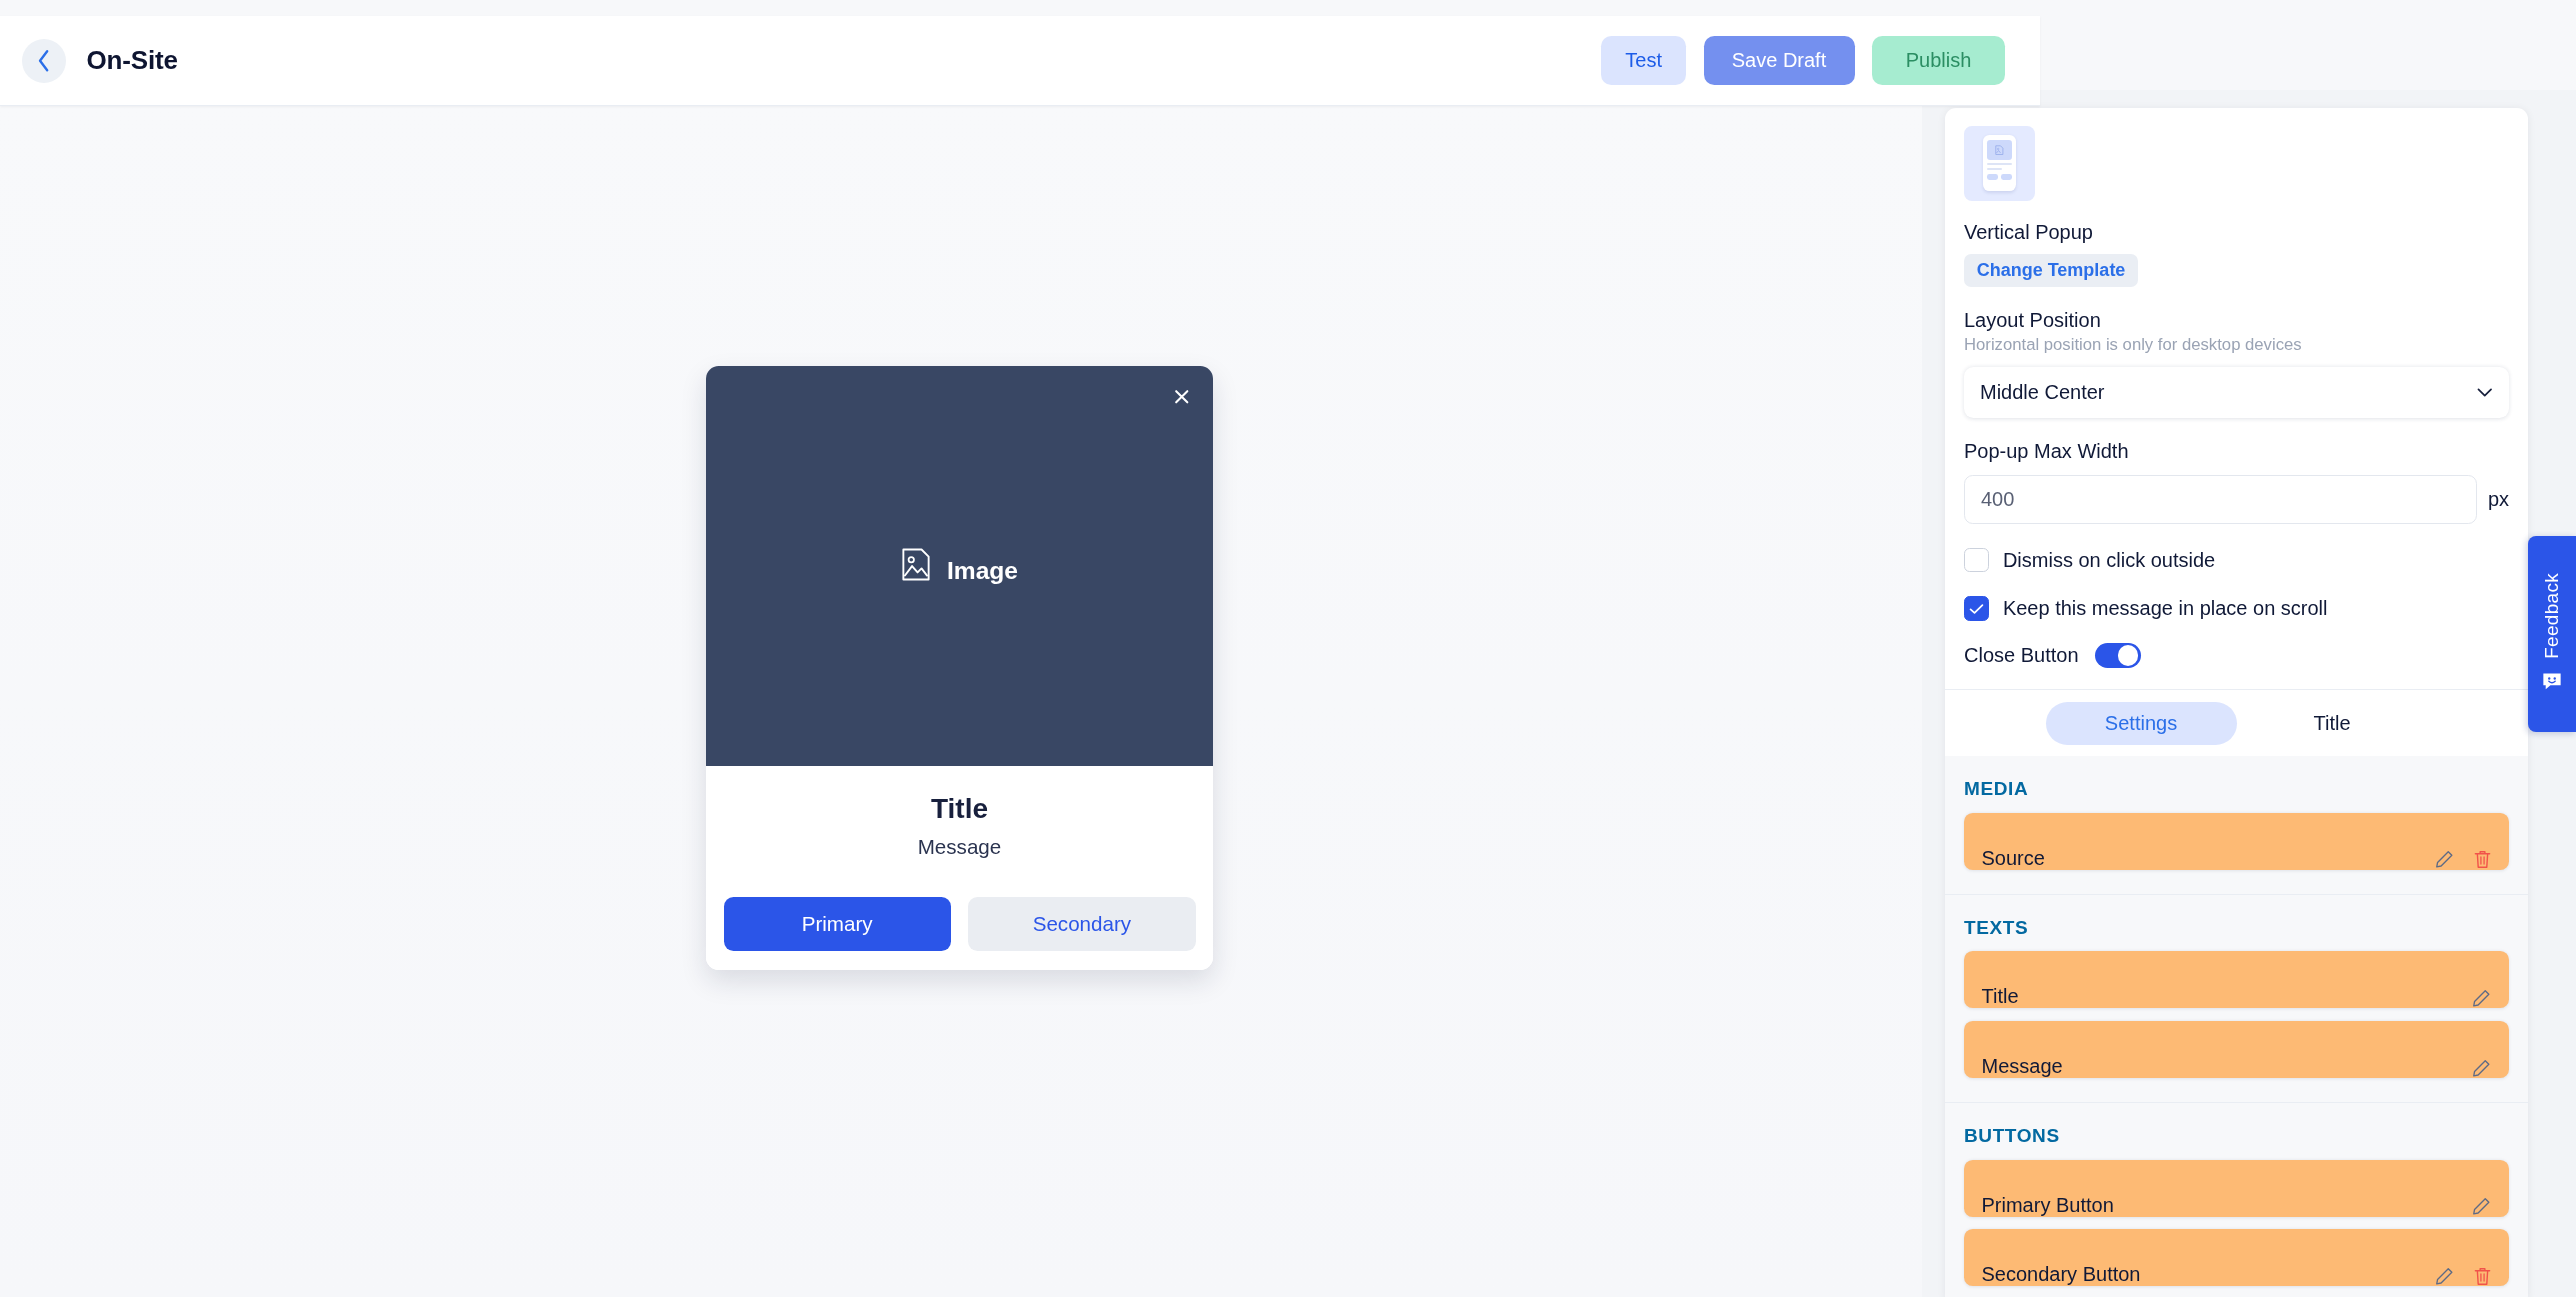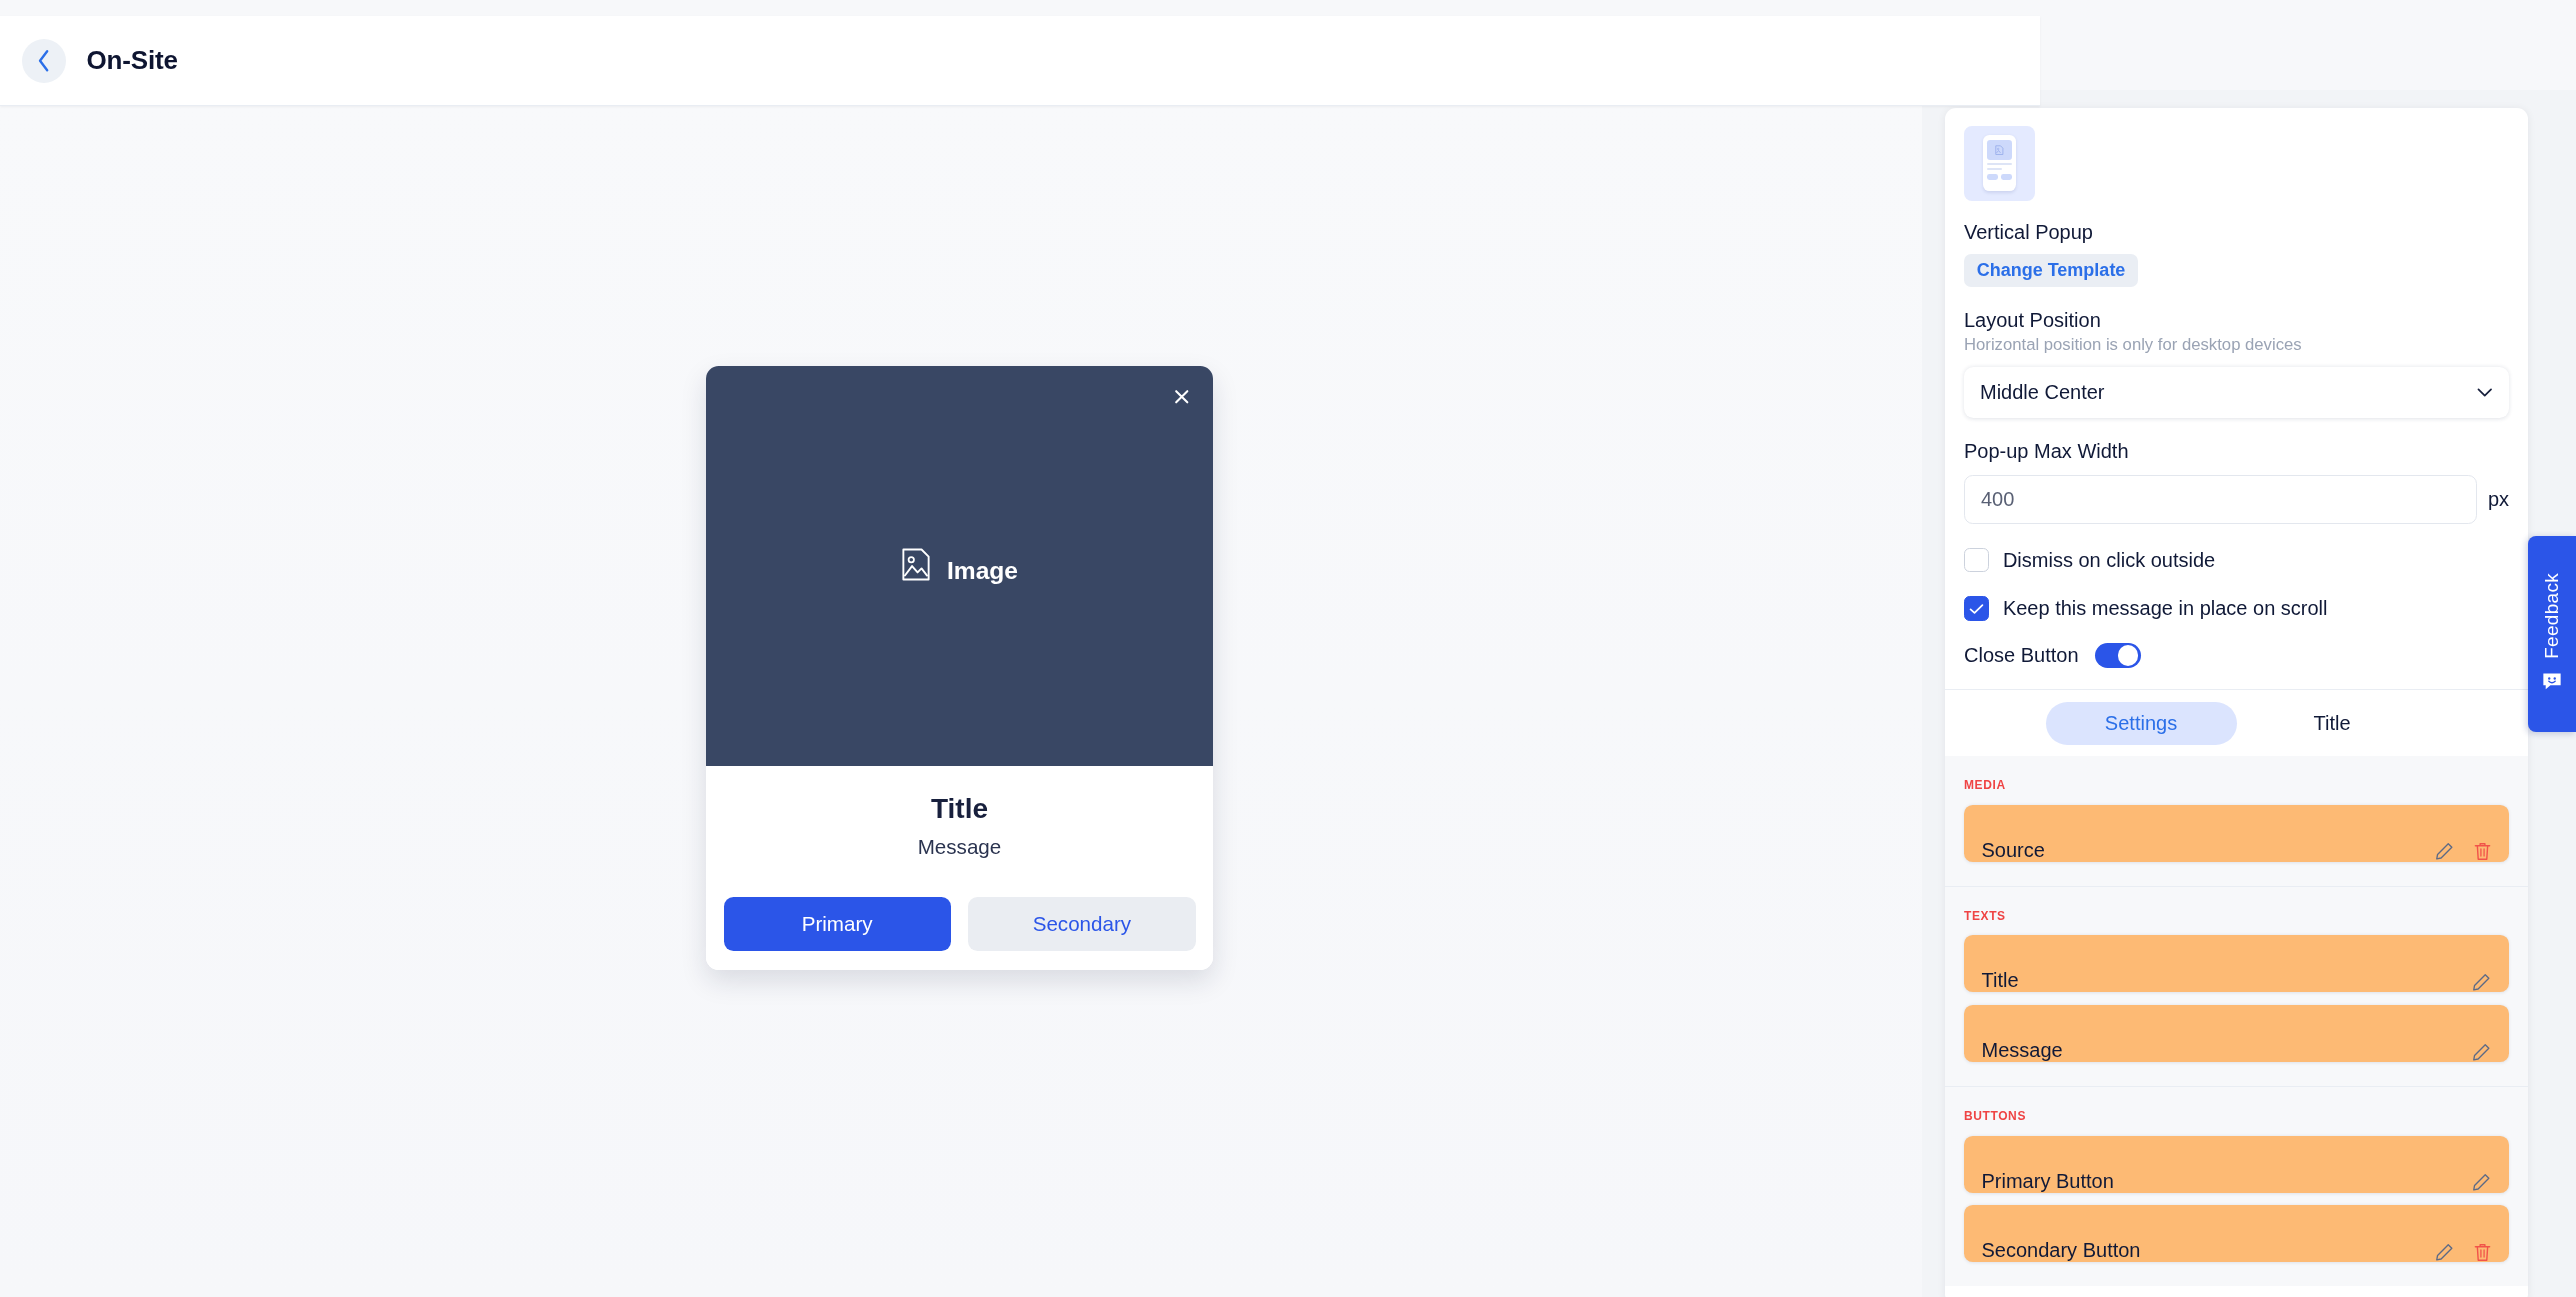--- a/index.html
+++ b/index.html
@@ -215,21 +215,21 @@
     font-size: 20px; border-radius: 21.4px; cursor: pointer;
     color: #101937; border: none; background: transparent;
     font-family: "Liberation Sans", sans-serif;
   }
   .tab.active { background: #dbe4fe; color: #2b6fe8; }
 
   .sections { background: #f7f8fa; }
   .section { padding: 22px 19px 24px; border-bottom: 0.8px solid #e9edf3; }
   .section:last-child { border-bottom: none; }
   .section-title {
-    font-size: 12px; font-weight: bold; color: #ef4444;
+    font-size: 19px; font-weight: bold; color: #0369a1;
     letter-spacing: 0.6px; margin-bottom: 12.7px;
   }
   .row-card {
     height: 57px; border-radius: 8.7px; background: #fdba74;
     box-shadow: 0 0.8px 3.2px rgba(24,40,80,.10);
     display: flex; align-items: flex-end;
     padding: 0 17.5px; margin-bottom: 12.7px;
   }
   .row-card:last-child { margin-bottom: 0; }
   .row-label { font-size: 20px; color: #101937; }
@@ -258,20 +258,25 @@
 
   <div class="header">
     <button class="back-btn">
       <span>
         <svg width="16" height="25.4" viewBox="0 0 20 32" fill="none">
           <path d="M14 4 L5 16 L14 28" stroke="#2b6fe8" stroke-width="3" stroke-linecap="round" stroke-linejoin="round"></path>
         </svg>
       </span>
     </button>
     <div class="page-title">On-Site</div>
+    <div class="header-actions">
+      <button class="hbtn hbtn-test">Test</button>
+      <button class="hbtn hbtn-save">Save Draft</button>
+      <button class="hbtn hbtn-publish">Publish</button>
+    </div>
   </div>
 
   <div class="canvas">
 
     <div class="popup">
       <div class="popup-media">
         <button class="popup-close">
           <svg width="17.5" height="17.5" viewBox="0 0 22 22" fill="none">
             <path d="M4 4 L18 18 M18 4 L4 18" stroke="#ffffff" stroke-width="2.6" stroke-linecap="round"></path>
           </svg>

